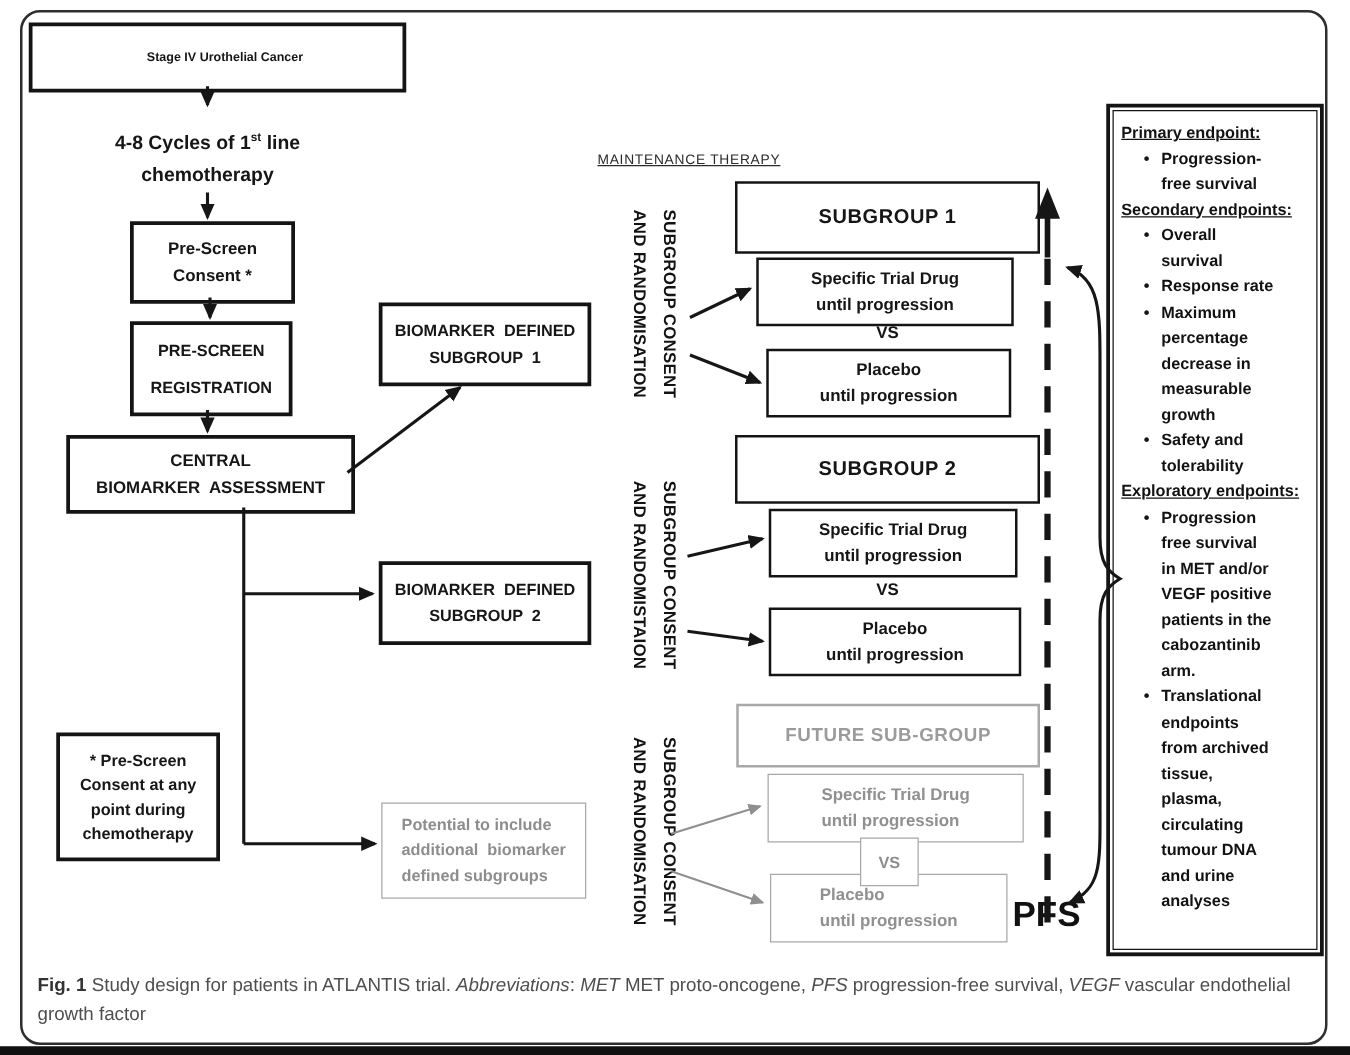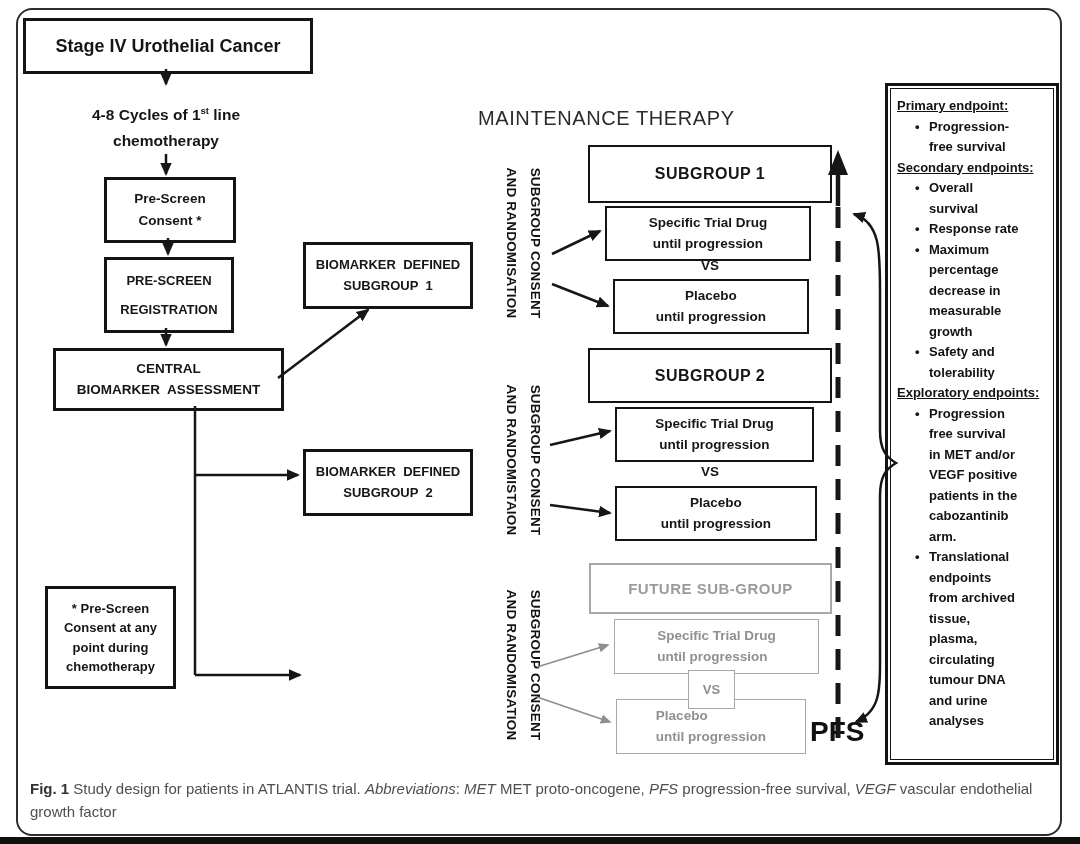--- a/index.html
+++ b/index.html
@@ -31,21 +31,21 @@
   #caption{left:30px;top:777px;width:1008px;font-size:15px;line-height:1.55;color:#4f4f4f;}
   #caption .b{font-weight:700;color:#333;} #caption .i{font-style:italic;}
   svg{position:absolute;left:0;top:0;pointer-events:none;}
 </style>
 </head>
 <body>
 
 <div id="wrap">
   <div class="abs" id="frame"></div>
 
-  <div class="abs bbox w700" style="left:23px;top:18px;width:284px;height:50px;font-size:18px;">Stage IV Urothelial Cancer</div>
+  <div class="abs bbox w700" style="left:23px;top:18px;width:284px;height:50px;font-size:10px;padding-left:12px;">Stage IV Urothelial Cancer</div>
 
   <div class="abs w700" style="left:60px;top:98px;width:212px;height:54px;text-align:center;font-size:15.5px;line-height:26px;">
     <span><span>4-8 Cycles of 1</span><sup>st</sup><span> line</span></span><br>
     <span>chemotherapy</span>
   </div>
 
   <div class="abs bbox w600" style="left:104px;top:177px;width:126px;height:60px;font-size:13.5px;line-height:1.6;">Pre-Screen
 Consent *</div>
 
   <div class="abs bbox w700" style="left:104px;top:257px;width:124px;height:70px;flex-direction:column;justify-content:space-evenly;font-size:13px;">
@@ -60,22 +60,25 @@
 SUBGROUP  1</div>
 
   <div class="abs bbox w700" style="left:303px;top:449px;width:164px;height:61px;font-size:13px;line-height:1.6;">BIOMARKER  DEFINED
 SUBGROUP  2</div>
 
   <div class="abs bbox w700" style="left:45px;top:586px;width:125px;height:97px;border-width:3.5px;font-size:13px;line-height:1.5;">* Pre-Screen
 Consent at any
 point during
 chemotherapy</div>
 
-
-  <div class="abs" style="left:478px;top:107px;font-size:20px;font-weight:500;letter-spacing:.6px;color:#2b2b2b;">MAINTENANCE THERAPY</div>
+  <div class="abs gbox w600" style="left:305px;top:642px;width:162px;height:75px;border-width:1.5px;font-size:13px;line-height:1.55;">Potential to include
+additional  biomarker
+defined subgroups</div>
+
+  <div class="abs" style="left:478px;top:122px;font-size:11px;font-weight:500;letter-spacing:.6px;color:#2b2b2b;text-decoration:underline;">MAINTENANCE THERAPY</div>
 
   <div class="abs vlab" style="left:425px;top:217px;">SUBGROUP CONSENT
 AND RANDOMISATION</div>
   <div class="abs vlab" style="left:425px;top:434px;">SUBGROUP CONSENT
 AND RANDOMISTAION</div>
   <div class="abs vlab" style="left:425px;top:639px;">SUBGROUP CONSENT
 AND RANDOMISATION</div>
 
   <div class="abs bbox w700" style="left:588px;top:145px;width:240px;height:54px;border-width:2.5px;font-size:16px;letter-spacing:.5px;">SUBGROUP 1</div>
   <div class="abs bbox w600" style="left:605px;top:206px;width:202px;height:51px;border-width:2.5px;font-size:13.5px;line-height:1.5;">Specific Trial Drug

